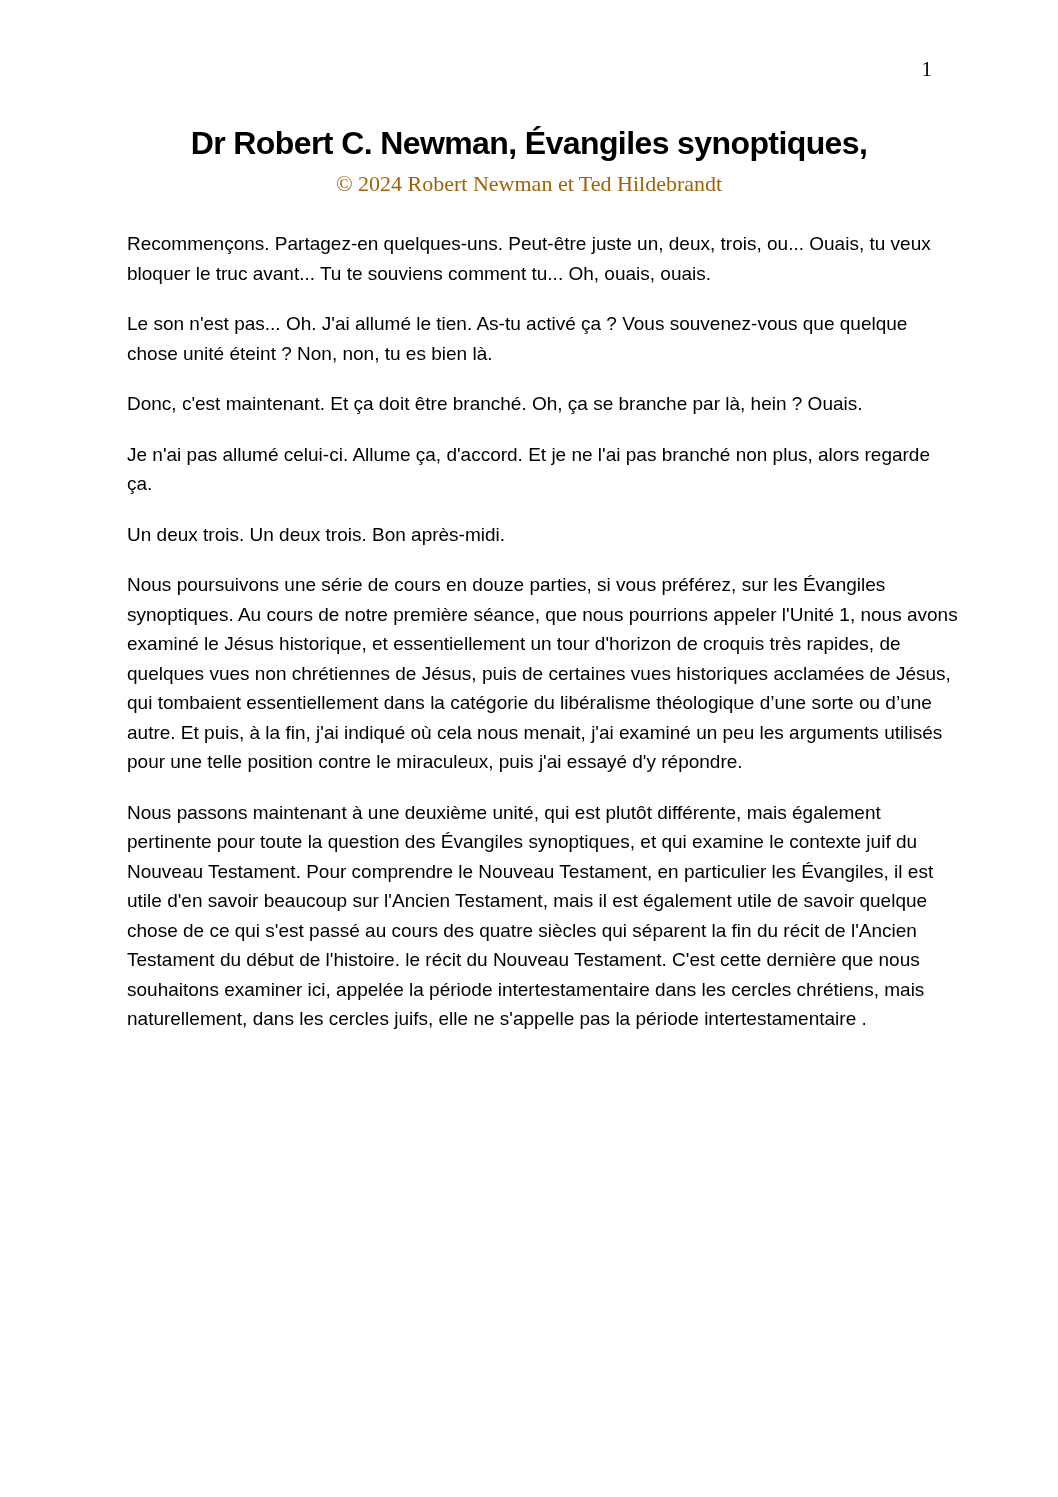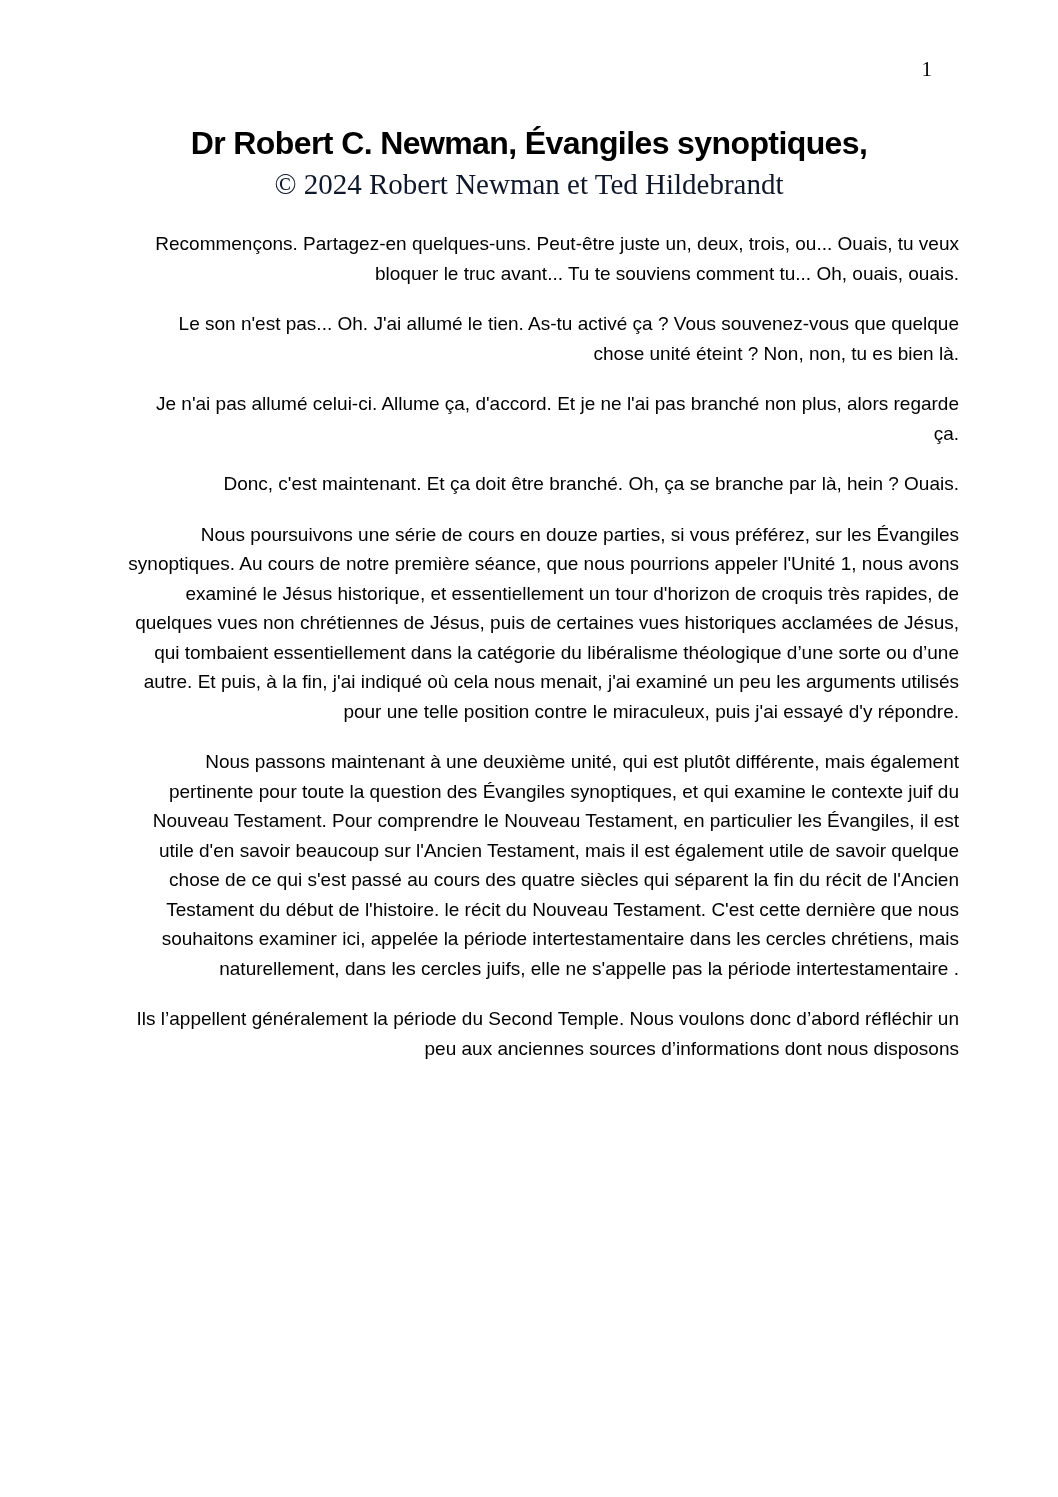--- a/index.html
+++ b/index.html
@@ -36,56 +36,55 @@
     line-height: 50px;
     letter-spacing: -0.6px;
     color: #000000;
   }
   .title-line {
     display: block;
   }
   .copyright-line {
     margin-top: 2px;
     font-family: "Liberation Serif", serif;
-    font-size: 29px;
+    font-size: 22px;
     line-height: 28px;
-    color: #0f172a;
+    color: #a16207;
   }
   .body-text {
     margin: 31px 0 0 127px;
     width: 832px;
     font-family: "Liberation Sans", sans-serif;
     font-size: 19px;
     line-height: 29.5px;
     text-align: left;
     color: #000000;
   }
   .body-text p {
     margin: 0 0 21px 0;
     padding: 0;
-    text-align: right;
   }
 </style>
 </head>
 <body>
 
 <div class="page">
 
   <div class="page-number">1</div>
 
   <header class="title-block">
     <h1 class="doc-title">
       <span class="title-line">Dr Robert C. Newman, Évangiles synoptiques,</span>
     </h1>
     <div class="copyright-line">© 2024 Robert Newman et Ted Hildebrandt</div>
   </header>
 
   <main class="body-text">
     <p>Recommençons. Partagez-en quelques-uns. Peut-être juste un, deux, trois, ou... Ouais, tu veux bloquer le truc avant... Tu te souviens comment tu... Oh, ouais, ouais.</p>
     <p>Le son n'est pas... Oh. J'ai allumé le tien. As-tu activé ça ? Vous souvenez-vous que quelque chose unité éteint ? Non, non, tu es bien là.</p>
+    <p>Donc, c'est maintenant. Et ça doit être branché. Oh, ça se branche par là, hein ? Ouais.</p>
     <p>Je n'ai pas allumé celui-ci. Allume ça, d'accord. Et je ne l'ai pas branché non plus, alors regarde ça.</p>
-    <p>Donc, c'est maintenant. Et ça doit être branché. Oh, ça se branche par là, hein ? Ouais.</p>
+    <p>Un deux trois. Un deux trois. Bon après-midi.</p>
     <p>Nous poursuivons une série de cours en douze parties, si vous préférez, sur les Évangiles synoptiques. Au cours de notre première séance, que nous pourrions appeler l'Unité 1, nous avons examiné le Jésus historique, et essentiellement un tour d'horizon de croquis très rapides, de quelques vues non chrétiennes de Jésus, puis de certaines vues historiques acclamées de Jésus, qui tombaient essentiellement dans la catégorie du libéralisme théologique d’une sorte ou d’une autre. Et puis, à la fin, j'ai indiqué où cela nous menait, j'ai examiné un peu les arguments utilisés pour une telle position contre le miraculeux, puis j'ai essayé d'y répondre.</p>
     <p>Nous passons maintenant à une deuxième unité, qui est plutôt différente, mais également pertinente pour toute la question des Évangiles synoptiques, et qui examine le contexte juif du Nouveau Testament. Pour comprendre le Nouveau Testament, en particulier les Évangiles, il est utile d'en savoir beaucoup sur l'Ancien Testament, mais il est également utile de savoir quelque chose de ce qui s'est passé au cours des quatre siècles qui séparent la fin du récit de l'Ancien Testament du début de l'histoire. le récit du Nouveau Testament. C'est cette dernière que nous souhaitons examiner ici, appelée la période intertestamentaire dans les cercles chrétiens, mais naturellement, dans les cercles juifs, elle ne s'appelle pas la période intertestamentaire .</p>
-    <p>Ils l’appellent généralement la période du Second Temple. Nous voulons donc d’abord réfléchir un peu aux anciennes sources d’informations dont nous disposons</p>
   </main>
 
 </div>
 
 </body></html>

